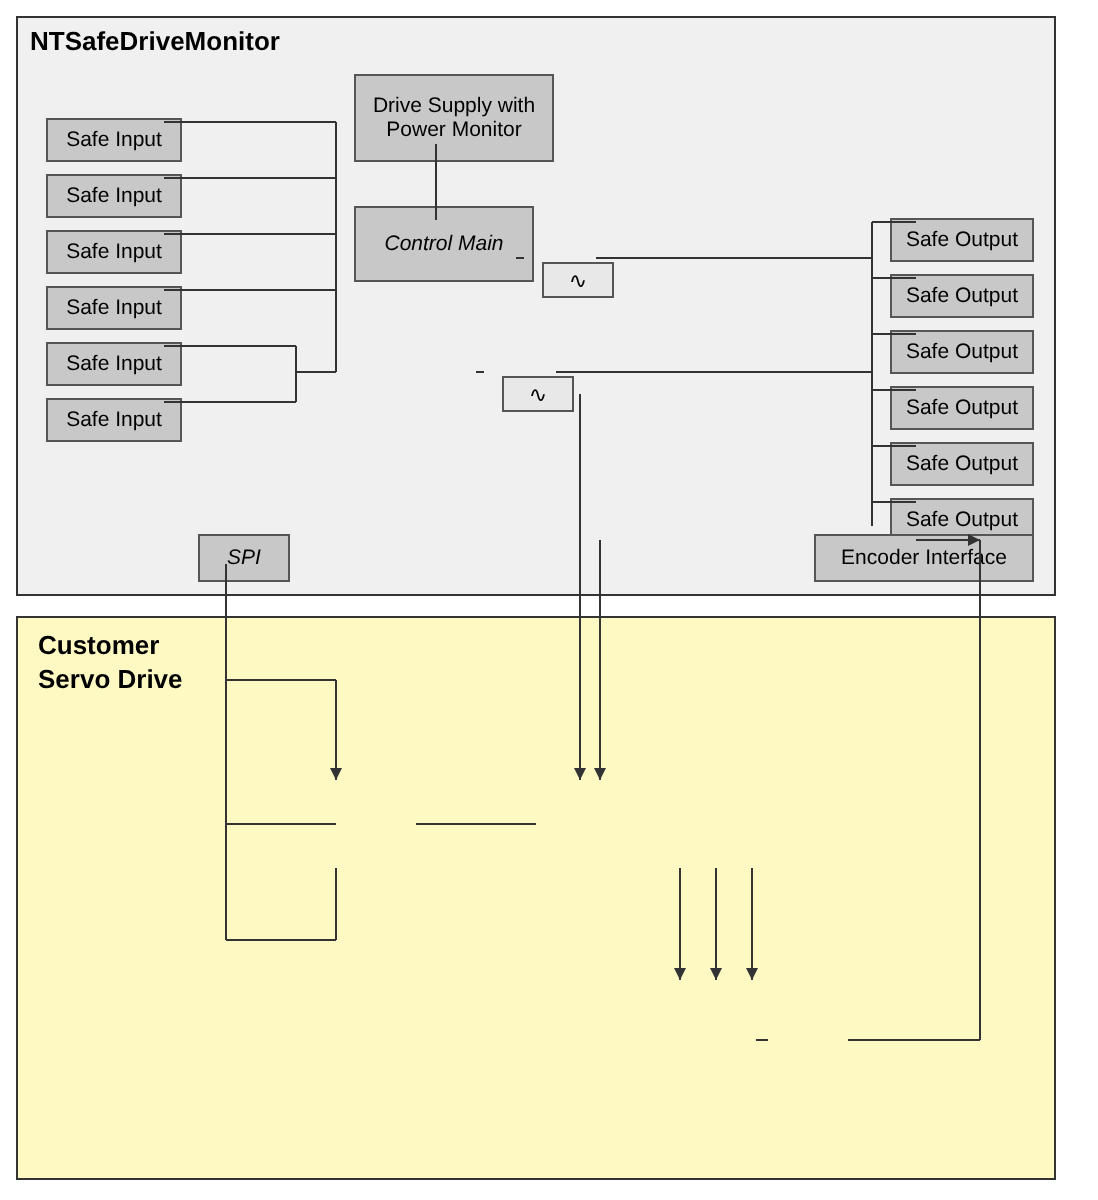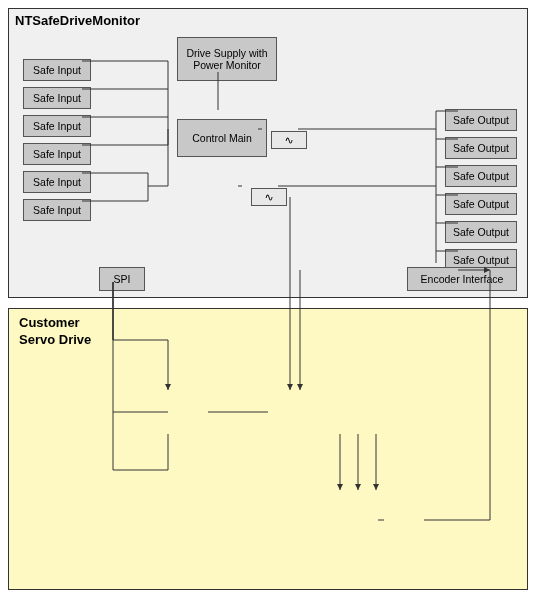--- a/index.html
+++ b/index.html
@@ -77,21 +77,21 @@
     .safe-output-2 { top: 128px; right: 10px; width: 72px; height: 22px; }
     .safe-output-3 { top: 156px; right: 10px; width: 72px; height: 22px; }
     .safe-output-4 { top: 184px; right: 10px; width: 72px; height: 22px; }
     .safe-output-5 { top: 212px; right: 10px; width: 72px; height: 22px; }
     .safe-output-6 { top: 240px; right: 10px; width: 72px; height: 22px; }
 
     
     .power-supply { top: 28px; left: 168px; width: 100px; height: 44px; }
 
     
-    .control-main { top: 110px; left: 168px; width: 90px; height: 38px; }
+    .control-main { top: 94px; left: 168px; width: 90px; height: 38px; font-style: italic; }
 
     
     .control-child { top: 167px; left: 148px; width: 90px; height: 38px; }
 
     
     .wave-main {
       position: absolute;
       top: 122px;
       left: 262px;
       width: 36px;
@@ -111,21 +111,21 @@
       width: 36px;
       height: 18px;
       border: 1px solid #555;
       background: #e8e8e8;
       display: flex;
       align-items: center;
       justify-content: center;
     }
 
     
-    .spi-block { top: 258px; left: 90px; width: 46px; height: 24px; }
+    .spi-block { top: 258px; left: 90px; width: 46px; height: 24px; font-style: italic; }
 
     
     .encoder-interface { top: 258px; right: 10px; width: 110px; height: 24px; }
 
     
     .svg-overlay {
       position: absolute;
       top: 0;
       left: 0;
       width: 549px;

